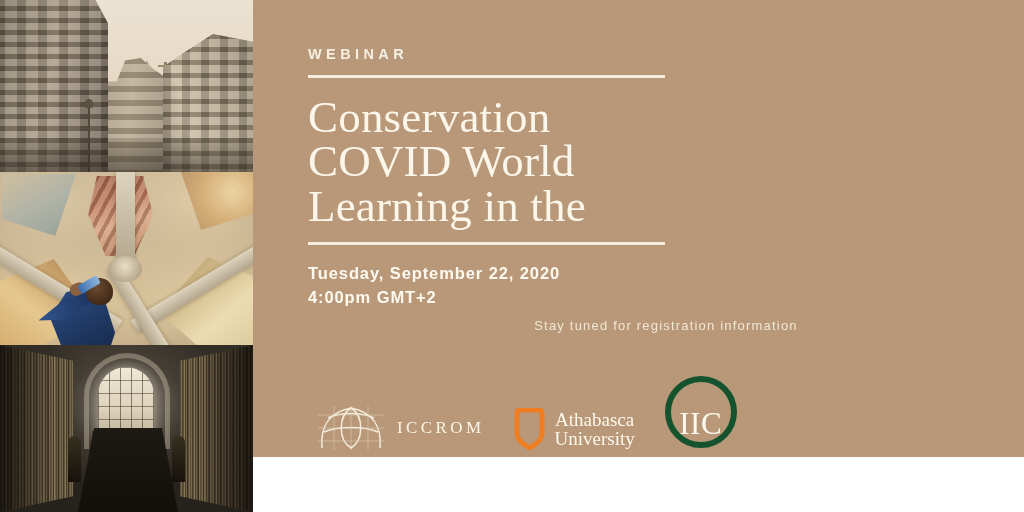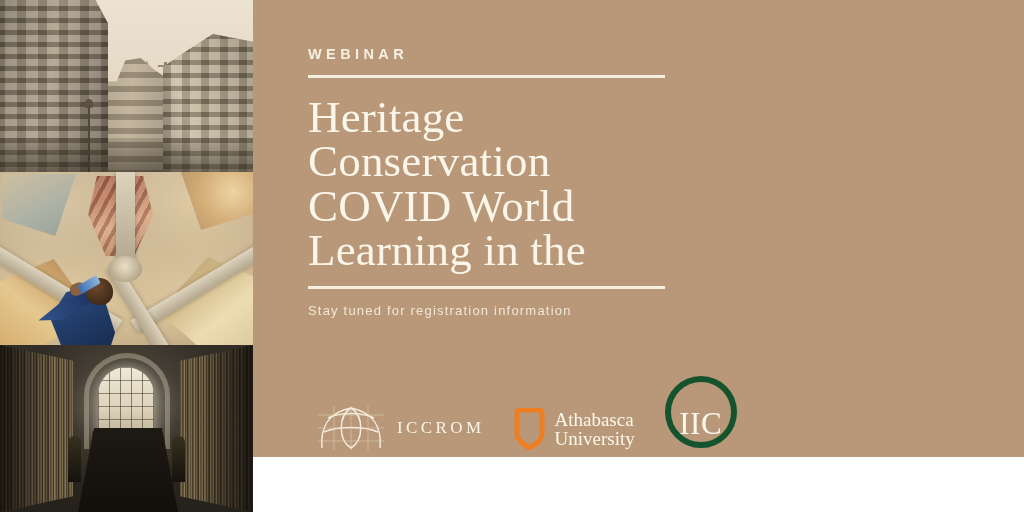--- a/index.html
+++ b/index.html
@@ -281,43 +281,44 @@
     font-size:25.5px; color:#fbf6e9; font-weight:400;
     margin-top:16px; letter-spacing:.2px;
   }
   .rule-wrap { margin-top:14px; }
   .datetime {
     margin-top:16px;
     font-size:16.5px; font-weight:700; letter-spacing:.9px;
     line-height:1.48; color:#fdf9ef;
   }
   .note {
-    margin-top:14px;
+    margin-top:8px;
     font-size:13px; font-weight:400; letter-spacing:1.2px;
     color:#f1e7d6;
+    text-align:center;
   }
 
   
   .logos {
     position:absolute; left:55px; bottom:7px;
     display:flex; align-items:flex-end; gap:30px;
   }
   .logo { display:flex; align-items:center; }
 
   
   .iccrom { flex-direction:row; align-items:center; gap:3px; }
   .iccrom-mark { position:relative; width:86px; height:44px; }
   .iccrom-mark svg { display:block; }
   .iccrom-text {
     font-family:"Liberation Serif", serif;
     font-size:17px; letter-spacing:3.4px; color:#fbf5e8;
   }
 
   
-  .athabasca { gap:9px; align-items:center; }
+  .athabasca { gap:9px; align-items:center;text-align:center; }
   .shield { width:31px; height:42px; }
   .athabasca-text {
     font-family:"Liberation Serif", serif;
     font-size:19px; line-height:1.02; color:#fdf8ec;
   }
 
   
   .iic {
     width:72px; height:72px; border:6px solid #14532d; border-radius:50%;
     align-items:flex-end; justify-content:center; margin-bottom:2px;
@@ -381,31 +382,34 @@
     </div>
 
   </div>
 
   <div class="content">
 
     <div class="eyebrow">WEBINAR</div>
     <div class="rule"></div>
 
     <div class="title">
-      <div>Heritage</div>
       <div>Conservation</div>
       <div>COVID World</div>
       <div>Learning in the</div>
     </div>
 
 
     <div class="rule-wrap">
       <div class="rule lower"></div>
     </div>
 
+    <div class="datetime">
+      <div>Tuesday, September 22, 2020</div>
+      <div>4:00pm GMT+2</div>
+    </div>
 
     <div class="note">Stay tuned for registration information</div>
 
     <div class="logos">
 
       <div class="logo iccrom">
         <div class="iccrom-mark">
           <svg width="86" height="44" viewBox="0 0 86 44">
             <g fill="none" stroke="#f4ecdc" stroke-width="1.5">
               <path d="M43 2 C30 10 30 34 43 42 C56 34 56 10 43 2 Z"></path>

